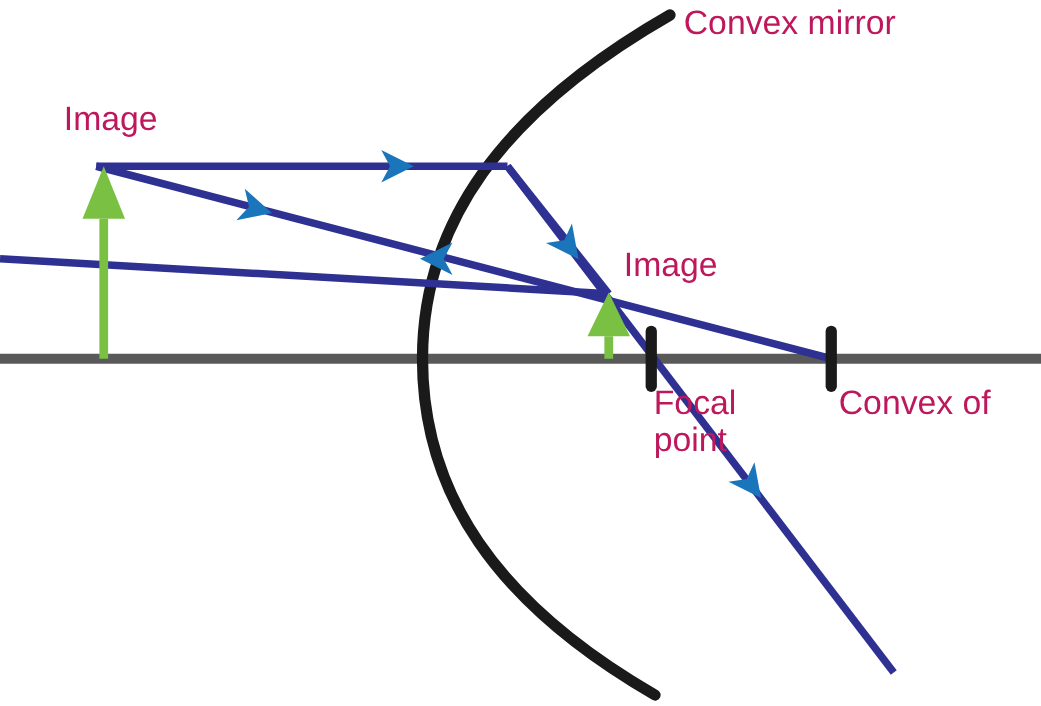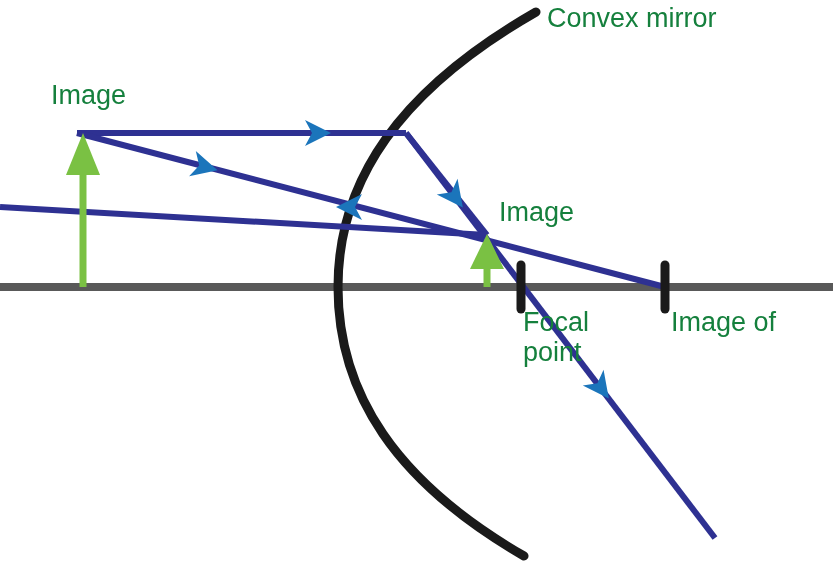--- a/index.html
+++ b/index.html
@@ -21,21 +21,21 @@
   #ray-canvas {
     position: absolute;
     top: 0;
     left: 0;
     width: 833px;
     height: 565px;
     display: block;
   }
   .diagram-label {
     position: absolute;
-    color: #15803d;
+    color: #be185d;
     font-family: "Liberation Sans", sans-serif;
     font-size: 27px;
     line-height: 1.12;
     white-space: pre;
     letter-spacing: 0px;
   }
   #label-object      { left: 51px;  top: 80px; }
   #label-convex      { left: 547px; top: 3px;  }
   #label-image       { left: 499px; top: 197px; }
   #label-focal       { left: 523px; top: 307px; text-align: left; }
@@ -84,15 +84,15 @@
   </svg>
 
   <div class="diagram-label" id="label-object">Image</div>
 
   <div class="diagram-label" id="label-convex">Convex mirror</div>
 
   <div class="diagram-label" id="label-image">Image</div>
 
   <div class="diagram-label" id="label-focal"><span>Focal</span><br><span>point</span></div>
 
-  <div class="diagram-label" id="label-centre"><span>Image of</span><br></div>
+  <div class="diagram-label" id="label-centre"><span>Convex of</span><br></div>
 
 </div>
 
 </body></html>

